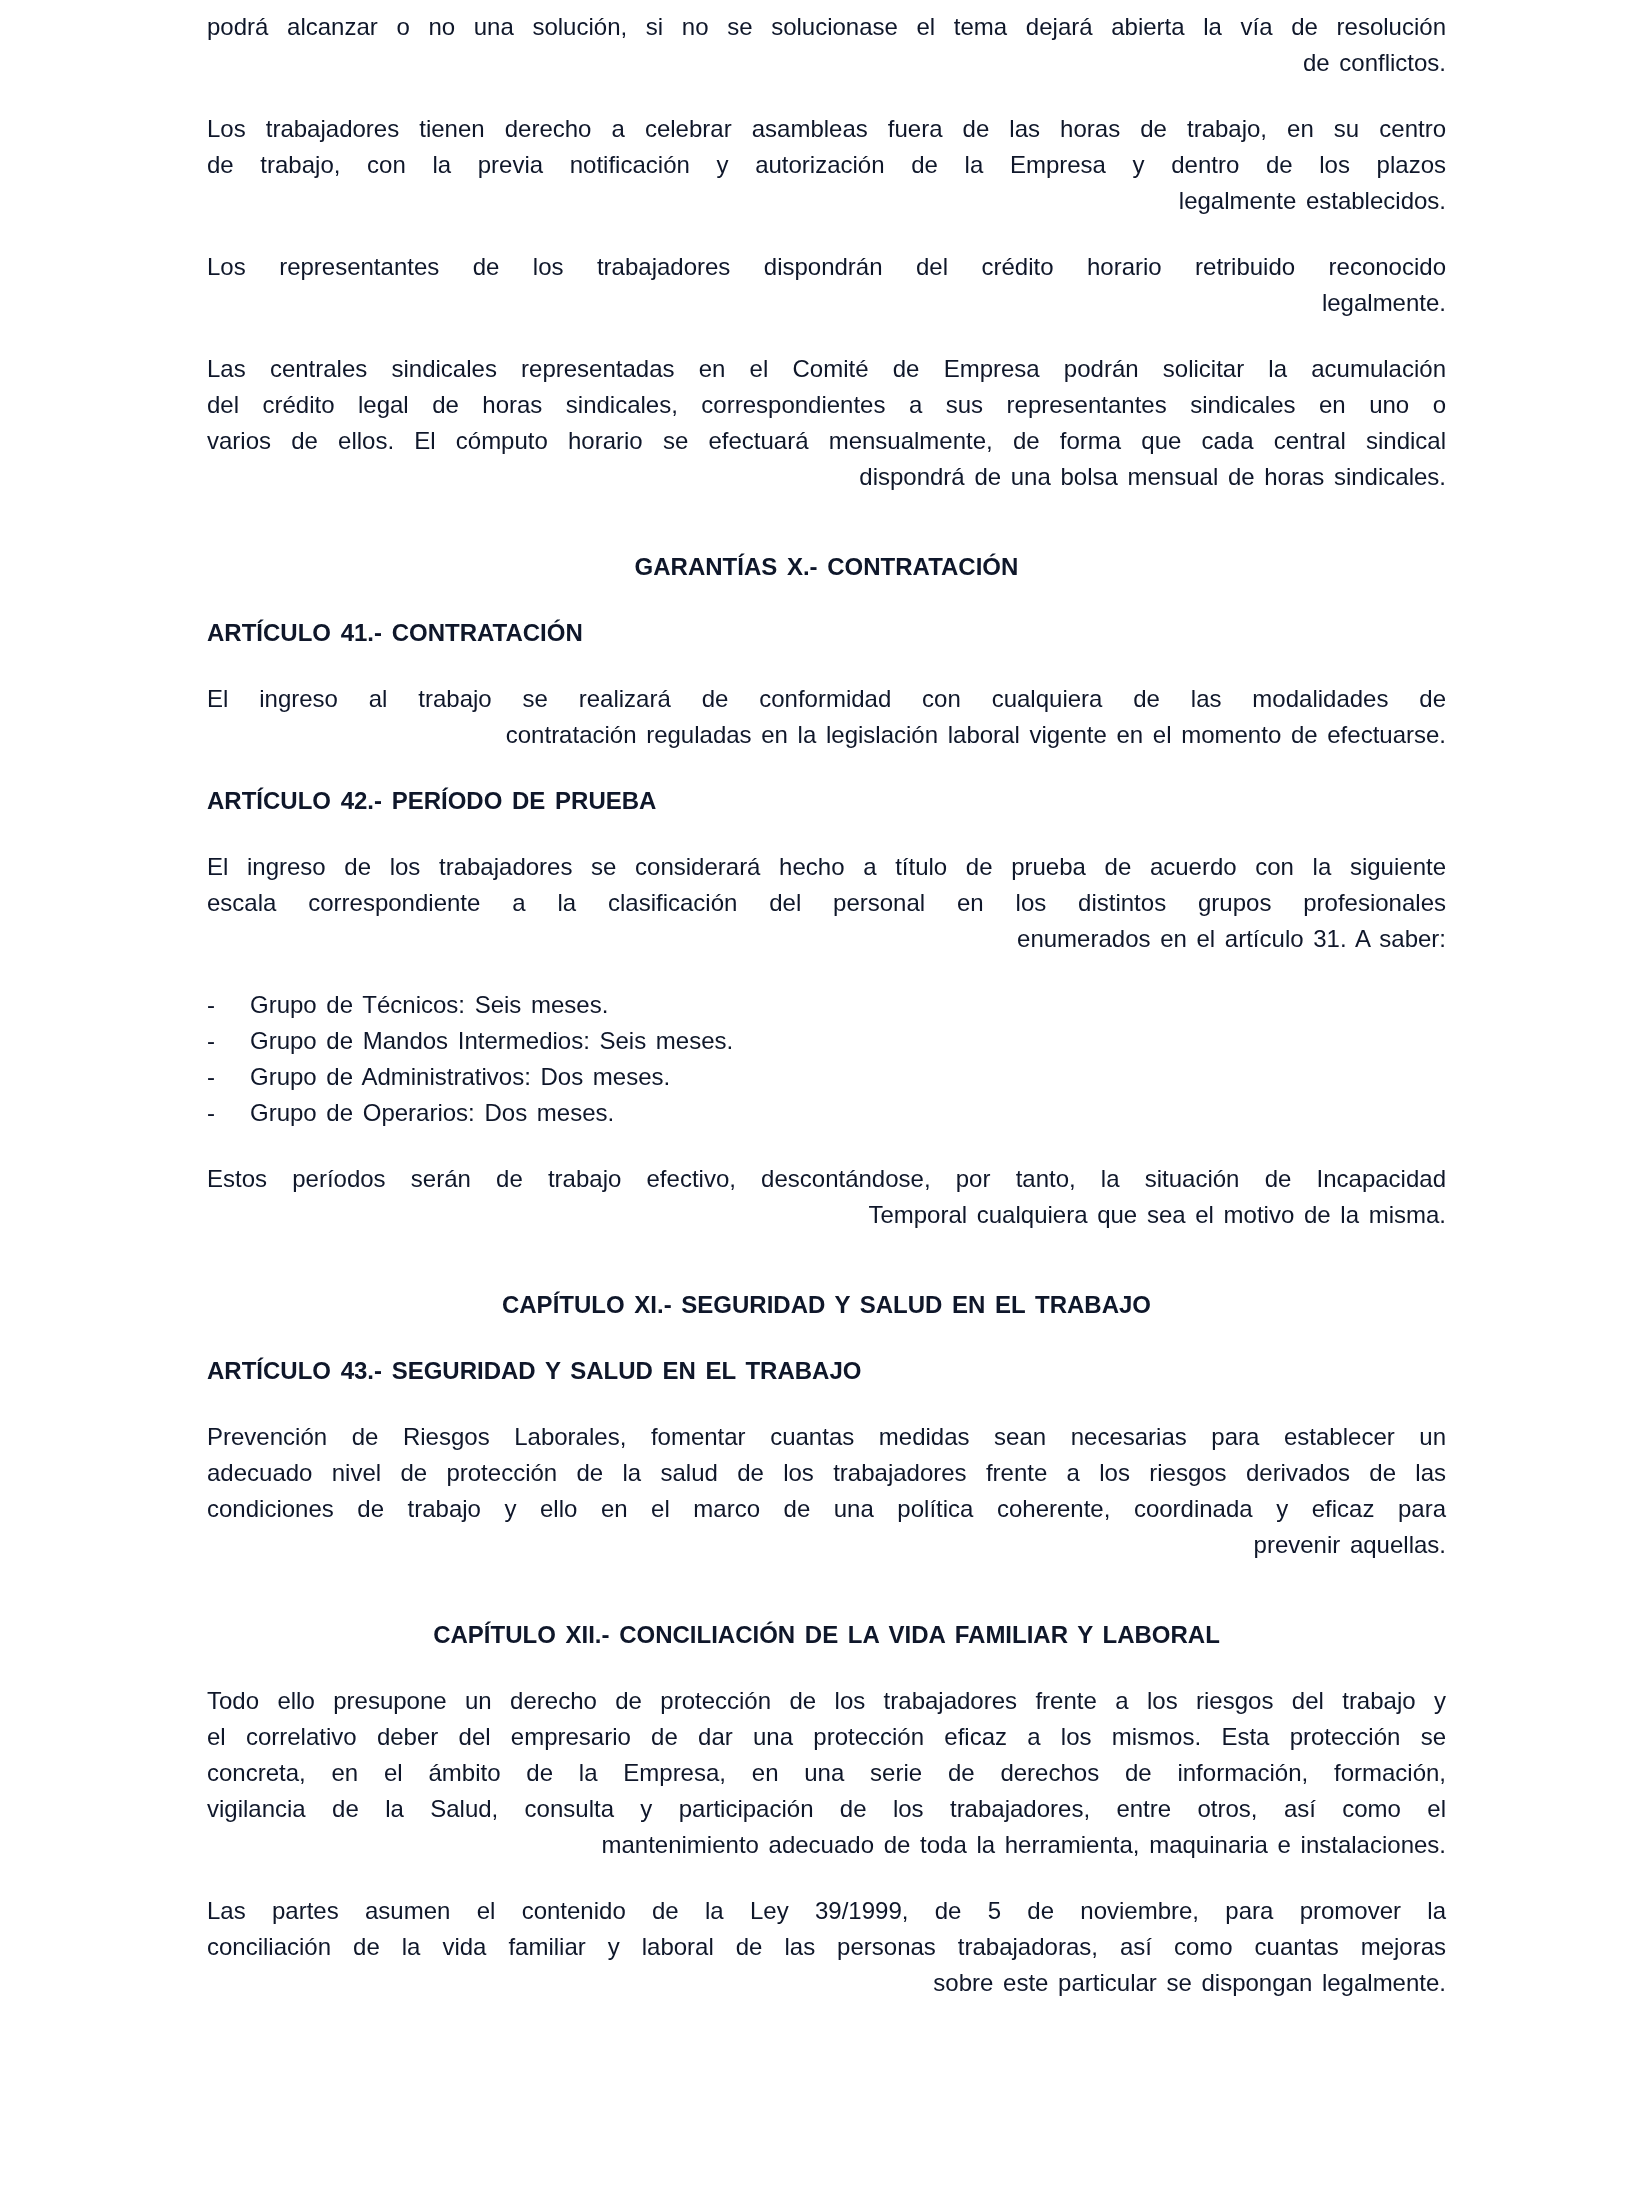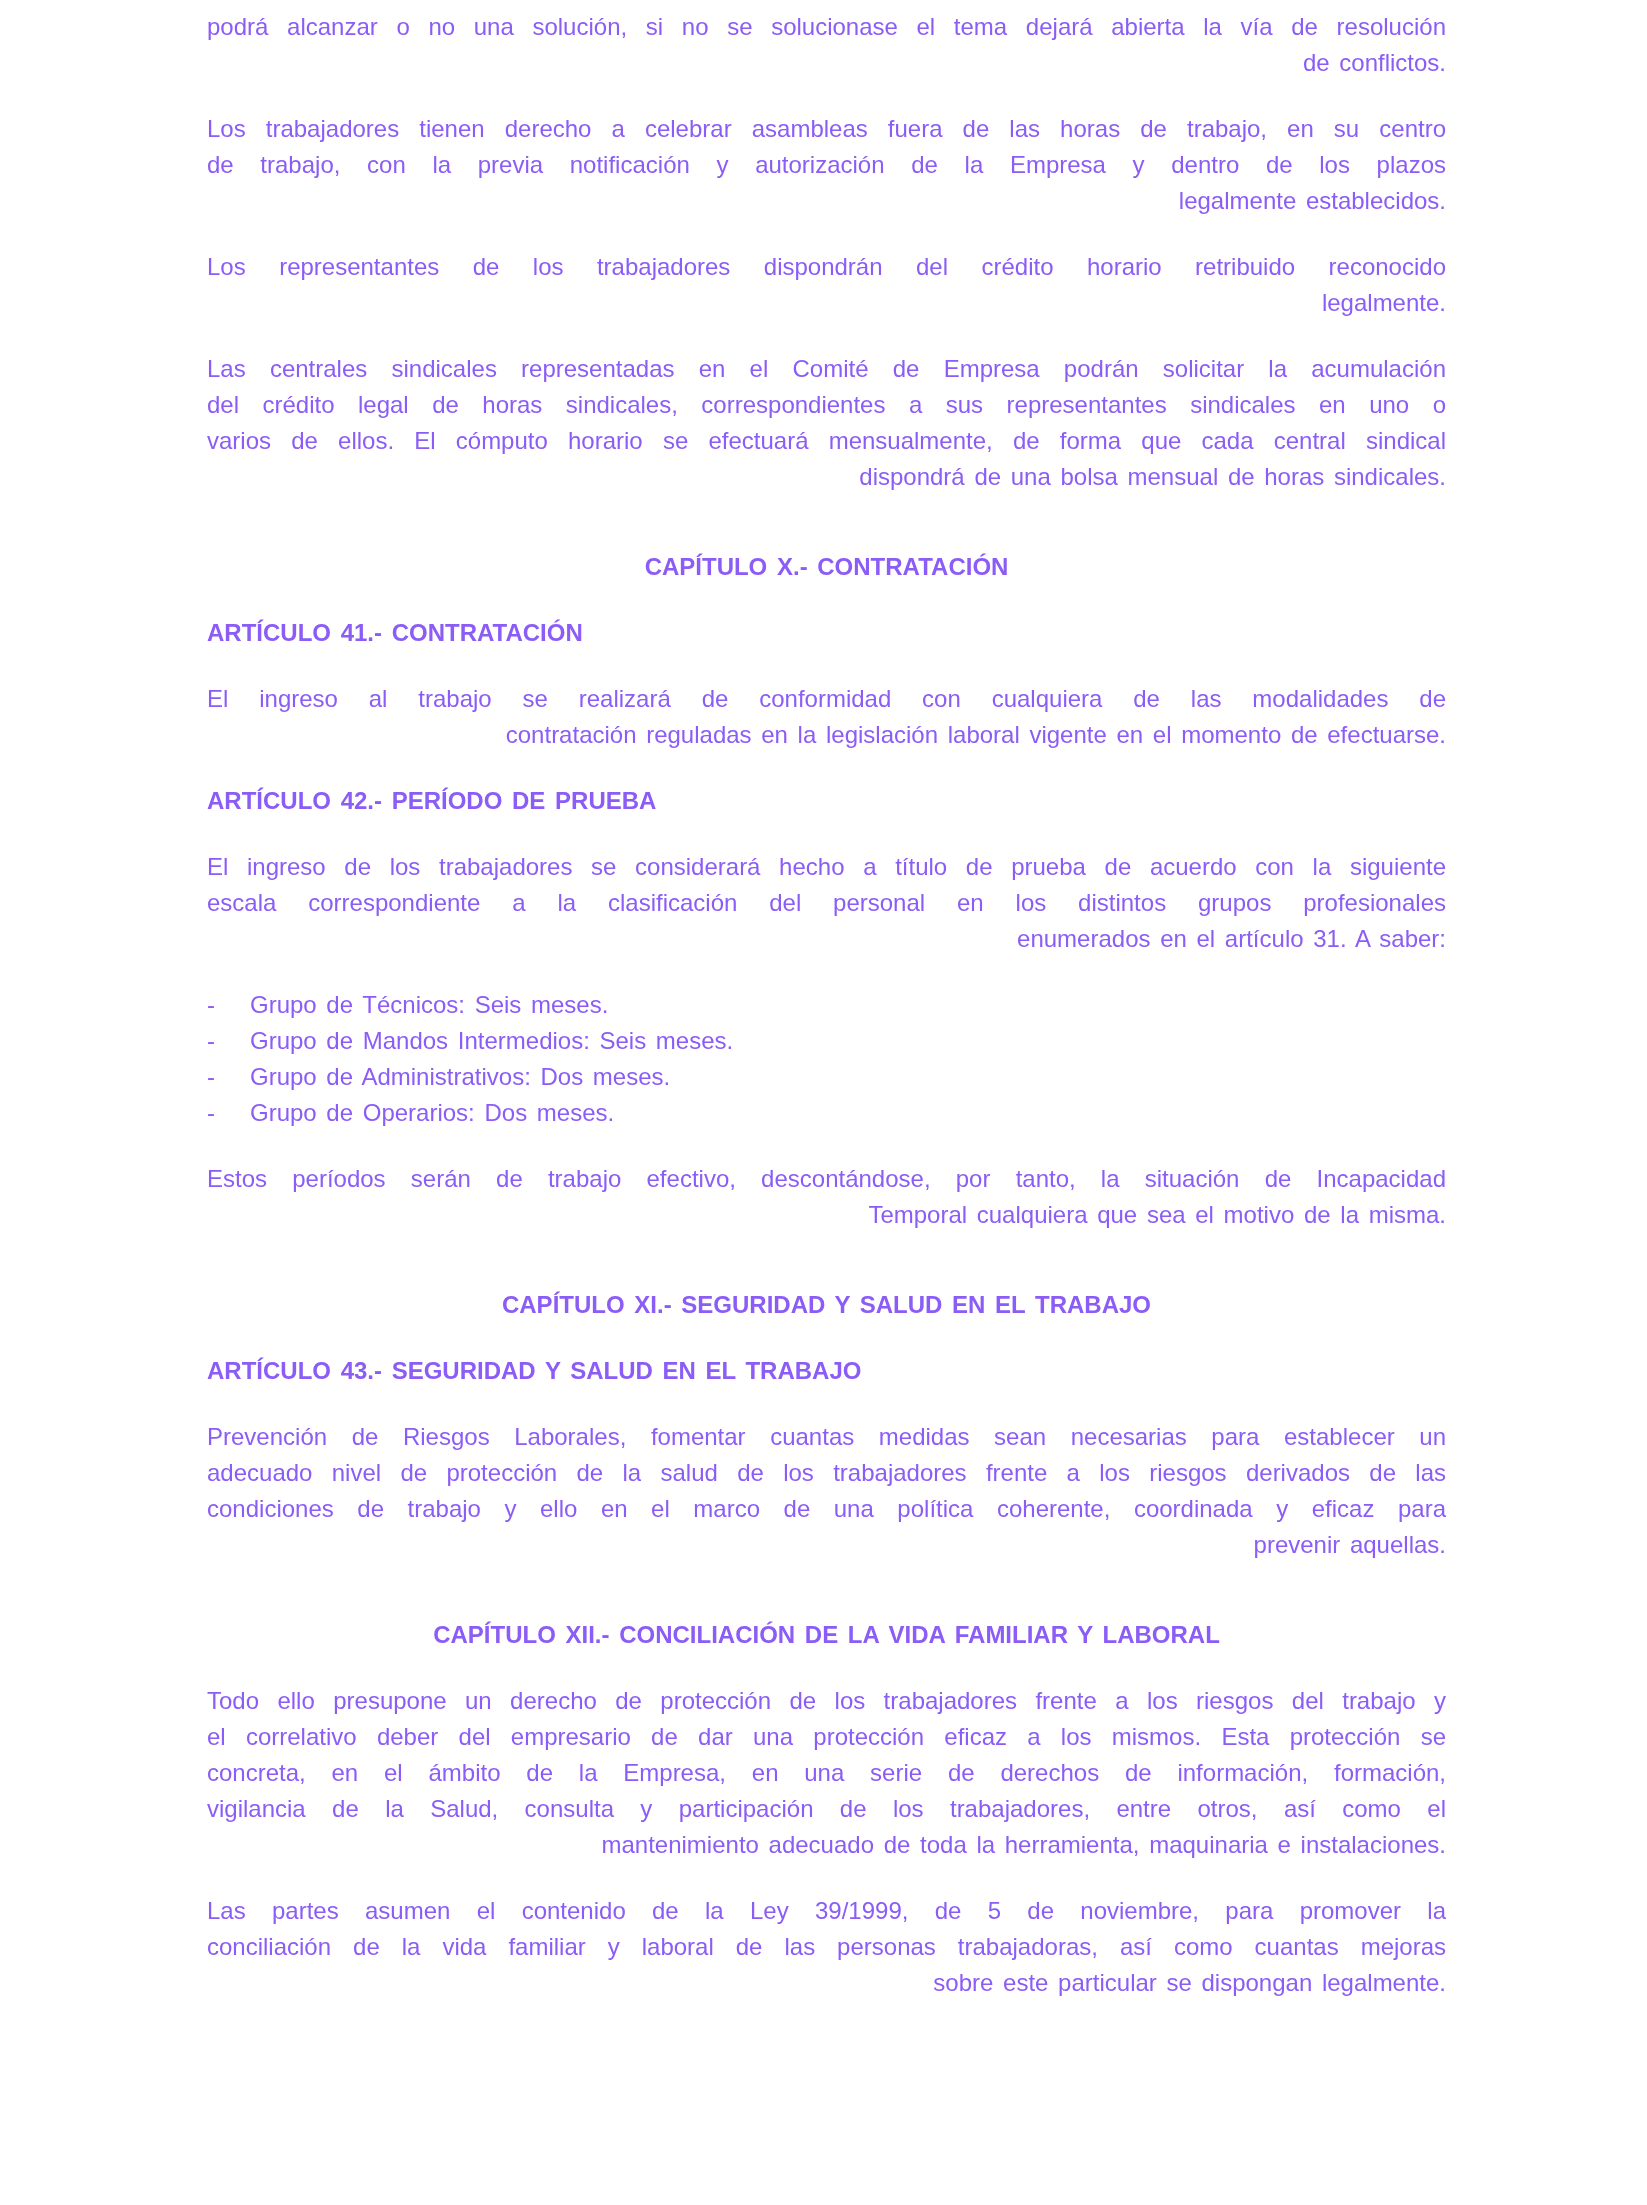--- a/index.html
+++ b/index.html
@@ -1,19 +1,19 @@
 <!DOCTYPE html>
 <html style="font-size:12px"><head>
 <meta charset="utf-8">
 <style>
   html,body{margin:0;padding:0;background:#888;}
   .page{
     position:relative;
     width:1648px;height:2205px;
-    background:#ffffff;color:#8b5cf6;
+    background:#ffffff;color:#0f172a;
     font-family:"Liberation Sans","DejaVu Sans",sans-serif;
     font-size:24px;line-height:36px;
     box-sizing:border-box;
     padding:9px 202px 0 207px;
     word-spacing:3px;
     overflow:hidden;
   }
   .block{margin:0 0 30px 0;}
   .paragraph .pline{text-align:justify;text-align-last:justify;}
   .paragraph .pline.last{text-align:right;text-align-last:auto;}
@@ -38,21 +38,21 @@
     <div class="block paragraph">
       <div class="pline">Los representantes de los trabajadores dispondrán del crédito horario retribuido reconocido</div>
       <div class="pline last">legalmente.</div>
     </div>
     <div class="block paragraph">
       <div class="pline">Las centrales sindicales representadas en el Comité de Empresa podrán solicitar la acumulación</div>
       <div class="pline">del crédito legal de horas sindicales, correspondientes a sus representantes sindicales en uno o</div>
       <div class="pline">varios de ellos. El cómputo horario se efectuará mensualmente, de forma que cada central sindical</div>
       <div class="pline last">dispondrá de una bolsa mensual de horas sindicales.</div>
     </div>
-    <div class="block chapter-heading">CAPÍTULO X.- CONTRATACIÓN</div>
+    <div class="block chapter-heading">GARANTÍAS X.- CONTRATACIÓN</div>
     <div class="block article-heading">ARTÍCULO 41.- CONTRATACIÓN</div>
     <div class="block paragraph">
       <div class="pline">El ingreso al trabajo se realizará de conformidad con cualquiera de las modalidades de</div>
       <div class="pline last">contratación reguladas en la legislación laboral vigente en el momento de efectuarse.</div>
     </div>
     <div class="block article-heading">ARTÍCULO 42.- PERÍODO DE PRUEBA</div>
     <div class="block paragraph">
       <div class="pline">El ingreso de los trabajadores se considerará hecho a título de prueba de acuerdo con la siguiente</div>
       <div class="pline">escala correspondiente a la clasificación del personal en los distintos grupos profesionales</div>
       <div class="pline last">enumerados en el artículo 31. A saber:</div>

